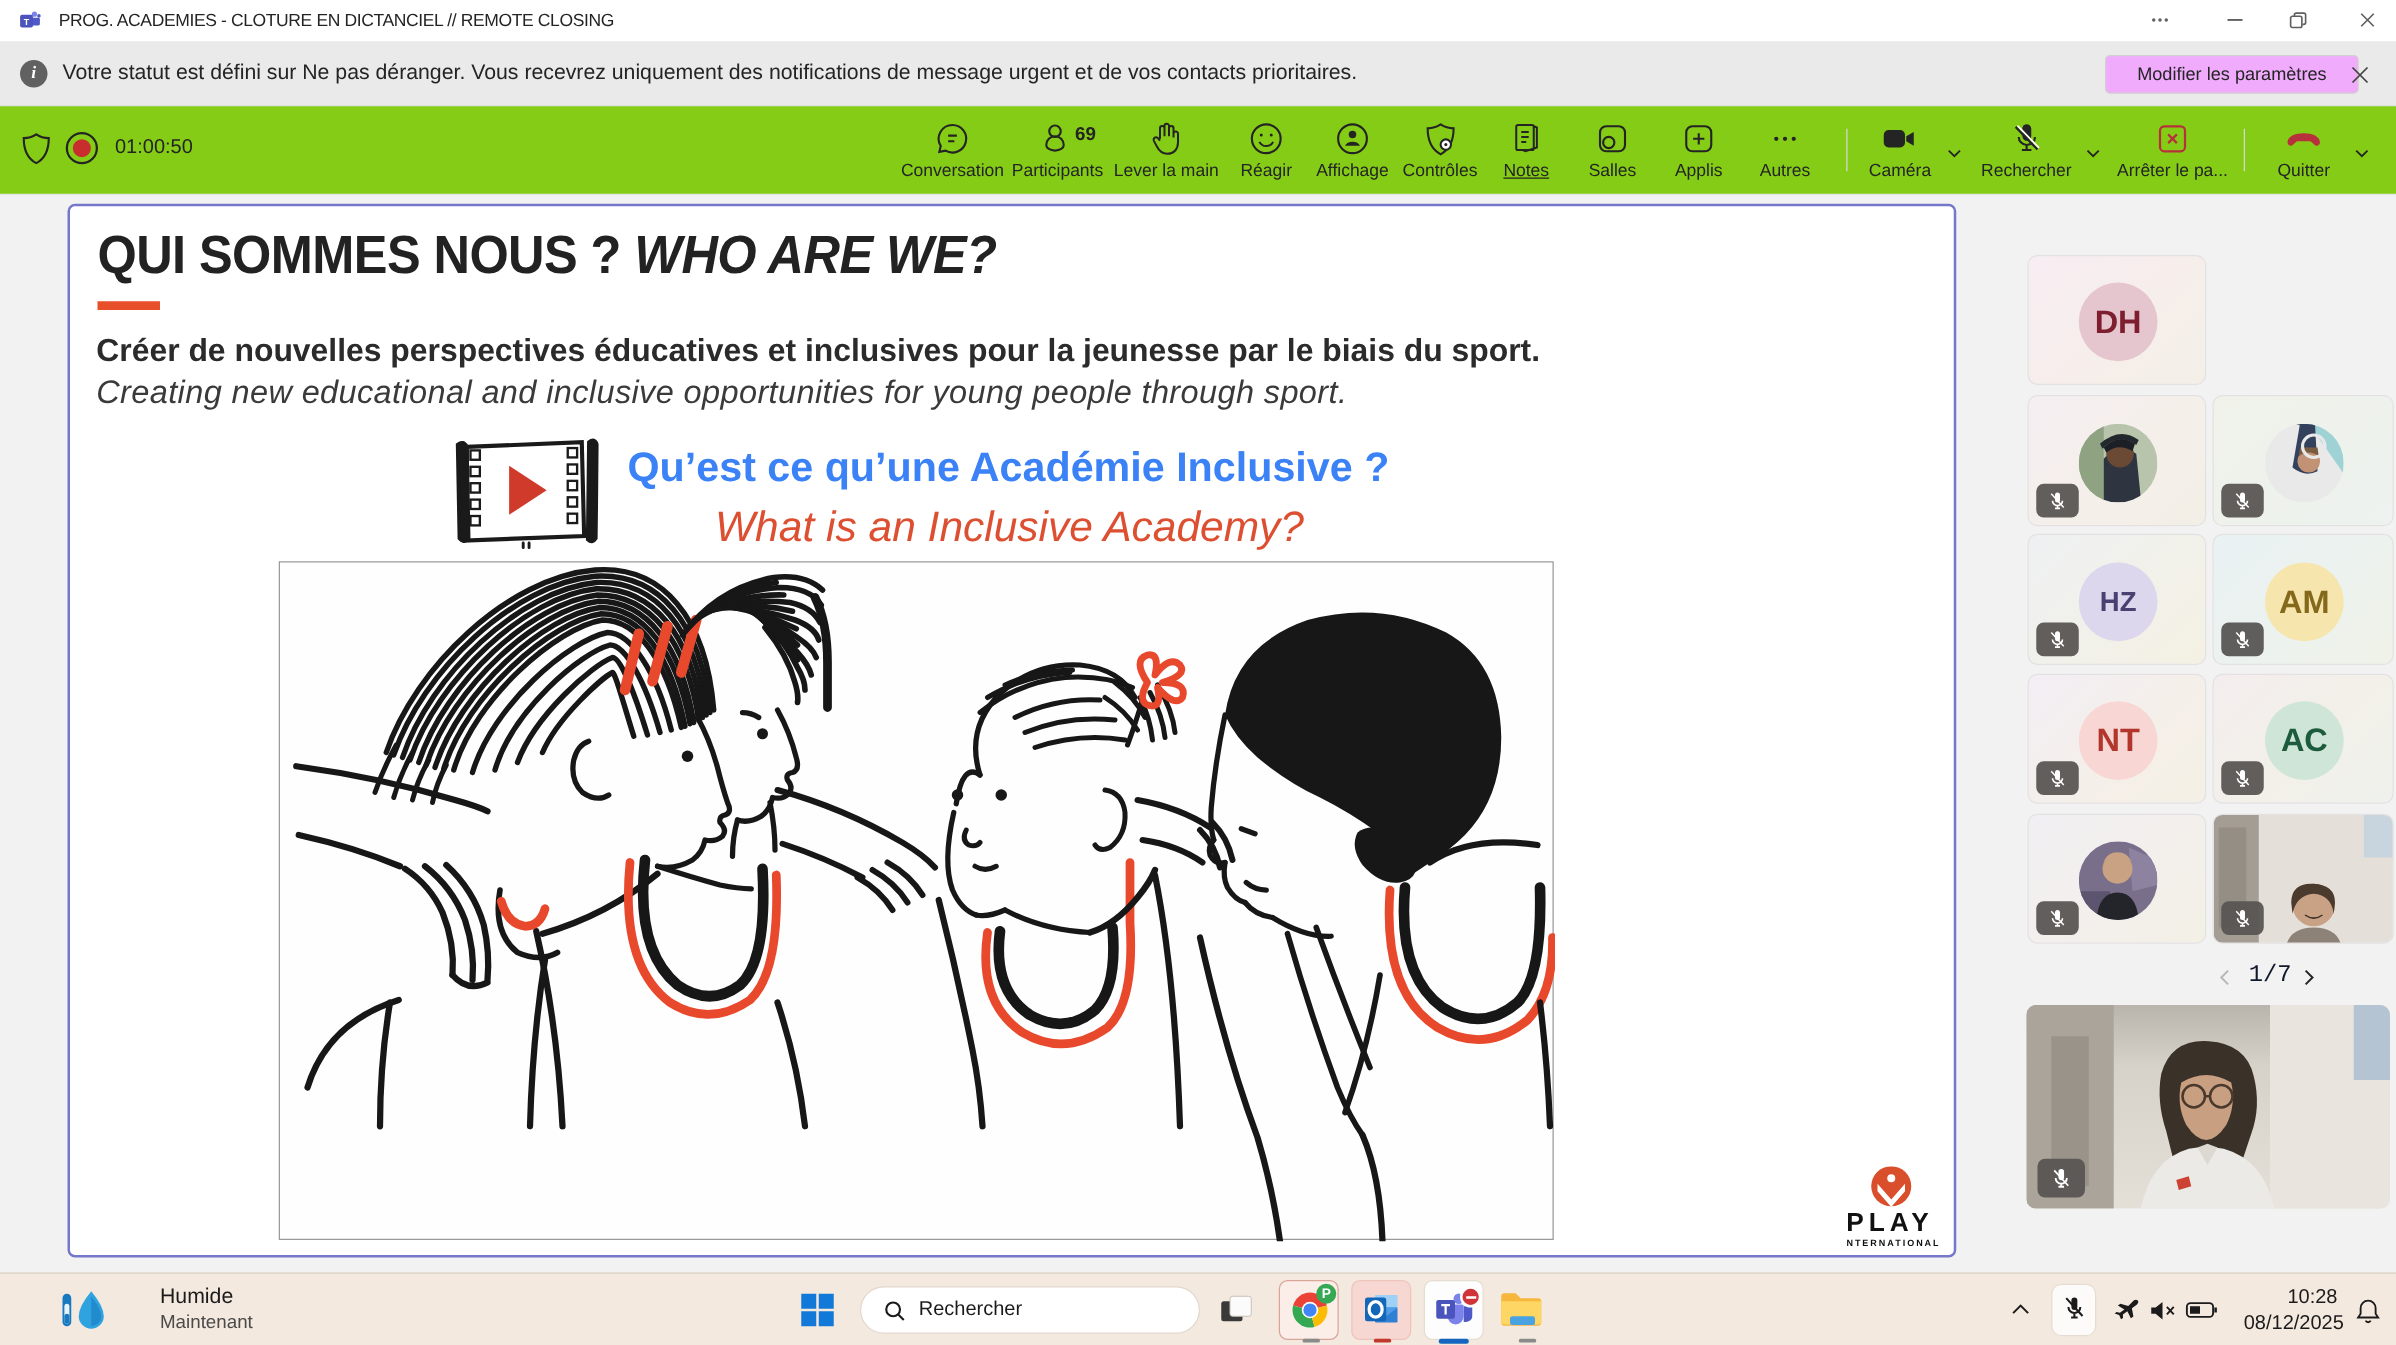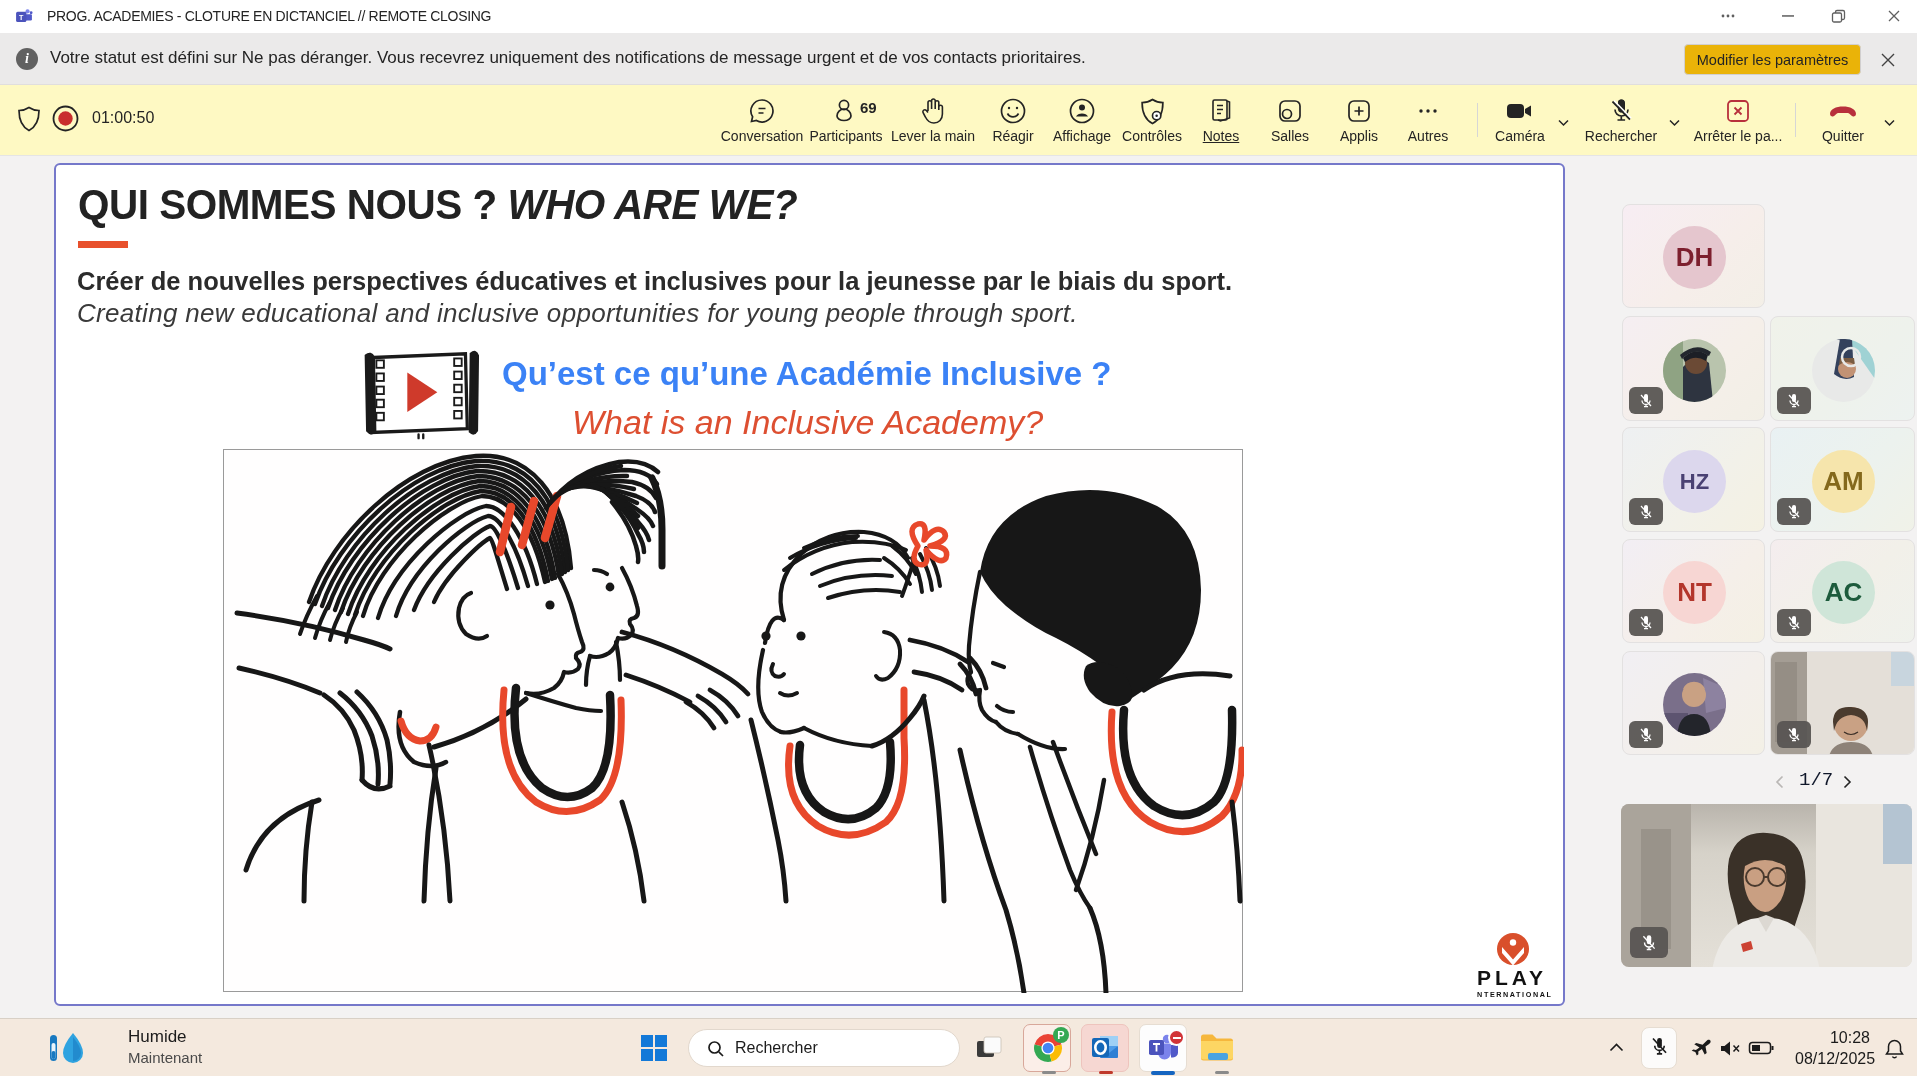--- a/index.html
+++ b/index.html
@@ -9,25 +9,25 @@
 
 #titlebar { position:absolute; left:0; top:0; width:1917px; height:33px; background:#ffffff; }
 #titlebar .ticon { position:absolute; left:14px; top:7px; width:20px; height:19px; }
 #titlebar .ttext { position:absolute; left:47px; top:8px; font-size:14px; color:#242424; letter-spacing:-0.3px; }
 .winbtn { position:absolute; top:0; width:46px; height:32px; display:flex; align-items:center; justify-content:center; color:#5f5f5f; }
 
 
 #banner { position:absolute; left:0; top:33px; width:1917px; height:52px; background:#ebeaea; border-bottom:1px solid #e0dede; }
 #banner .info { position:absolute; left:16px; top:15px; width:22px; height:22px; border-radius:50%; background:#616161; color:#fff; font-size:14px; font-weight:bold; display:flex; align-items:center; justify-content:center; font-family:"Liberation Serif",serif; font-style:italic; }
 #banner .btext { position:absolute; left:50px; top:15px; font-size:17px; color:#242424; }
-#banner .bbtn { position:absolute; left:1684px; top:11px; width:177px; height:31px; background:#eab308; border:1px solid #d1cfcf; border-radius:4px; font-size:14.5px; color:#242424; display:flex; align-items:center; justify-content:center; }
+#banner .bbtn { position:absolute; left:1684px; top:11px; width:203px; height:31px; background:#f0abfc; border:1px solid #d1cfcf; border-radius:4px; font-size:14.5px; color:#242424; display:flex; align-items:center; justify-content:center; }
 #banner .bclose { position:absolute; left:1878px; top:17px; width:20px; height:20px; color:#424242; }
 
 
-#toolbar { position:absolute; left:0; top:85px; width:1917px; height:71px; background:#fef9c3; border-bottom:1px solid #e5e5e5; }
+#toolbar { position:absolute; left:0; top:85px; width:1917px; height:71px; background:#84cc16; border-bottom:1px solid #e5e5e5; }
 .tbbtn { display:flex; flex-direction:column; align-items:center; justify-content:flex-start; padding-top:11px; color:#242424; }
 .tbbtn .ic { height:30px; display:flex; align-items:center; justify-content:center; }
 .tbbtn .lb { font-size:14px; margin-top:2px; white-space:nowrap; }
 .tbsep { position:absolute; top:18px; width:1px; height:34px; background:#d6d6d6; }
 .chev { position:absolute; top:30px; }
 
 
 #main { position:absolute; left:0; top:156px; width:1917px; height:862px; background:#f3f2f2; }
 #slide { position:absolute; left:54px; top:7px; width:1511px; height:843px; background:#ffffff; border:2px solid #7578ca; border-radius:6px; overflow:hidden; }
 

